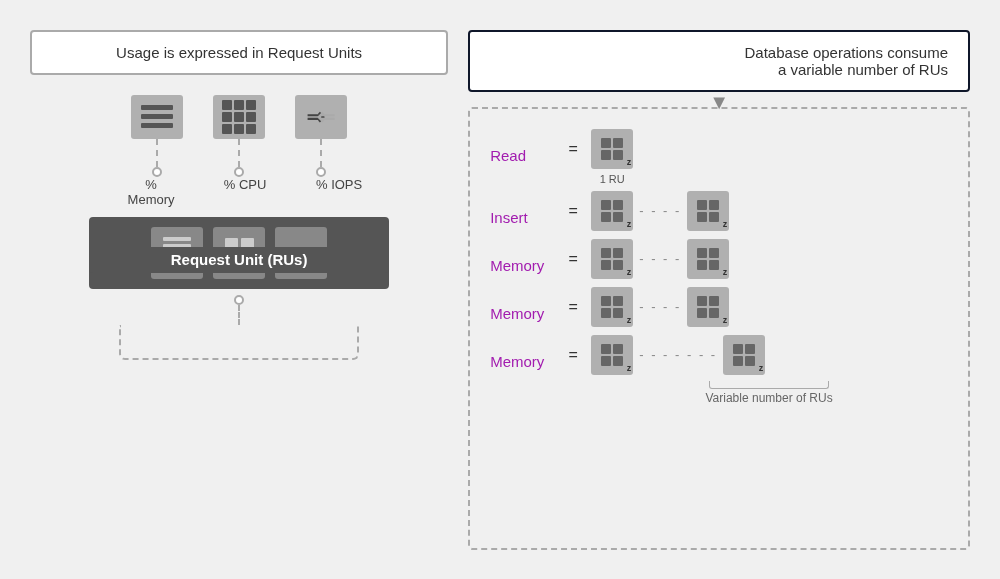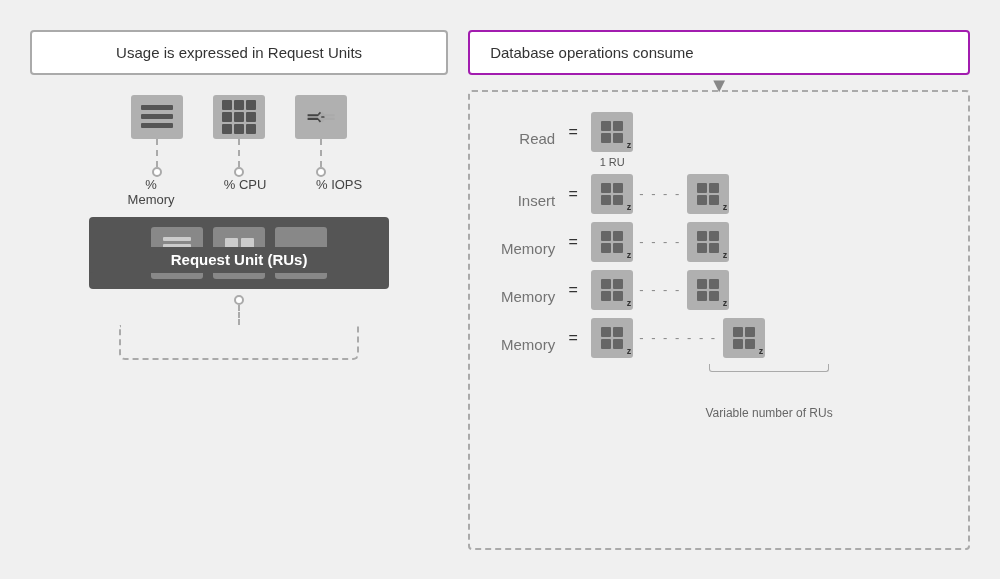--- a/index.html
+++ b/index.html
@@ -190,24 +190,24 @@
       align-items: center;
       justify-content: center;
     }
     
     .right-panel {
       flex: 1.2;
       display: flex;
       flex-direction: column;
     }
     .right-box {
-      border: 2px solid #a21caf;
+      border: 2px solid #0f172a;
       border-radius: 4px;
       padding: 12px 20px;
-      text-align: left;
+      text-align: right;
       background: white;
       font-size: 15px;
       color: #333;
       margin-bottom: 15px;
     }
     .dashed-container {
       border: 2px dashed #aaa;
       border-radius: 4px;
       padding: 10px 20px 15px 20px;
       position: relative;
@@ -227,23 +227,22 @@
       gap: 8px;
       margin-top: 10px;
     }
     .op-row {
       display: flex;
       align-items: center;
       gap: 10px;
     }
     .op-label {
       font-size: 15px;
-      color: #737373;
+      color: #a21caf;
       width: 65px;
-      text-align: right;
       margin-top: 13px;
     }
     .op-equals {
       font-size: 16px;
       color: #333;
       width: 16px;
       text-align: center;
     }
     .op-icons {
       display: flex;
@@ -315,21 +314,20 @@
       flex-direction: column;
       align-items: center;
       width: 52px;
     }
     
     .bracket-wrapper {
       display: flex;
       flex-direction: column;
       align-items: center;
       margin-top: 2px;
-      gap: 32px;
     }
     .bracket {
       border: 1.5px solid #aaa;
       border-top: none;
       width: 120px;
       height: 8px;
       border-radius: 0 0 3px 3px;
     }
   </style>
 </head>
@@ -445,20 +443,21 @@
 
         <div style="border:2px dashed #aaa; border-top:none; width:240px; height:35px; border-radius:0 0 6px 6px;"></div>
       </div>
 
     </div>
   </div>
 
   <div class="right-panel">
     <div class="right-box">
       <span>Database operations consume</span><br>
+      <span>a variable number of RUs</span>
     </div>
 
     <div class="dashed-container">
 
       <div class="down-arrow-top">▼</div>
 
       <div class="operations-table">
 
         <div class="op-row">
           <span class="op-label">Read</span>

